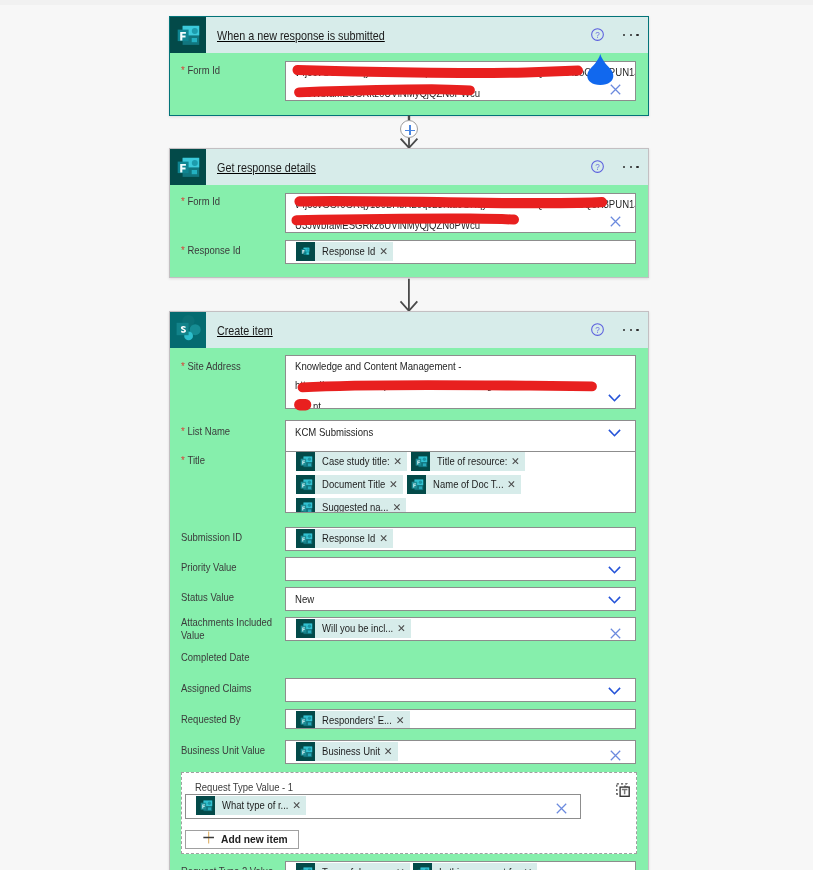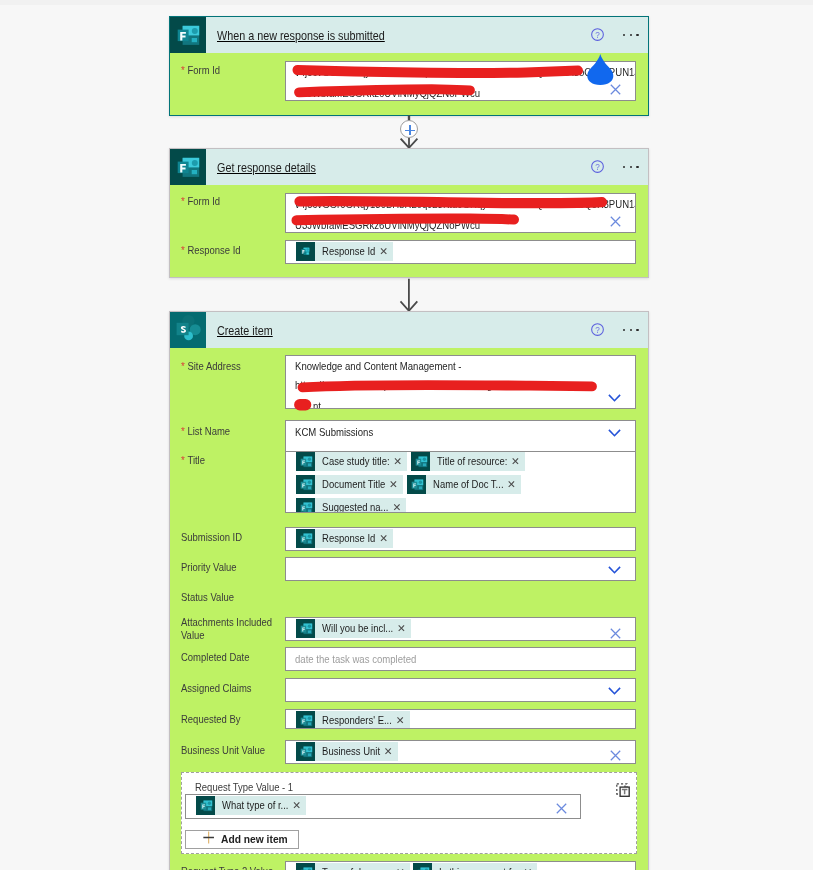--- a/index.html
+++ b/index.html
@@ -18,21 +18,21 @@
   .cardhead{position:relative;height:36px;background:#d7ecea;display:flex;align-items:center;}
   .iconsq{width:36px;height:36px;flex:0 0 36px;display:flex;align-items:center;justify-content:center;}
   .iconsq.forms{background:#034a49;}
   .iconsq.spo{background:#046b70;}
   .cardtitle{font-size:12.4px;color:#1b1b1b;margin-left:10.5px;position:relative;top:1.3px;
              transform:scaleX(.87);transform-origin:left center;}
   .headactions{position:absolute;right:9px;top:0;height:36px;display:flex;align-items:center;}
   .helpico{display:block;line-height:0;margin-right:18.8px;margin-top:-1.5px;}
   .dots{display:flex;gap:4.4px;align-items:center;padding:6px 0;}
   .dots i{width:2.3px;height:2.3px;border-radius:50%;background:#2b2b2b;display:block;}
-  .cardbody{position:relative;background:#bef264;}
+  .cardbody{position:relative;background:#86efac;}
 
   
   .lbl{position:absolute;left:11px;font-size:10.9px;color:#3b3b3b;line-height:13.5px;width:120px;
        transform:scaleX(.87);transform-origin:left top;}
   .lbl .req{color:#d8453c;font-size:11.3px;margin-right:3px;}
   .fld{position:absolute;left:115.3px;width:351.2px;box-sizing:border-box;overflow:hidden;
        border:1px solid #8d8d8d;background:#fff;}
   .ftxt{position:absolute;left:9px;font-size:11px;color:#252525;line-height:14px;
         transform:scaleX(.87);transform-origin:left top;}
   .fph{color:#9d9d9d;}
@@ -339,20 +339,26 @@
 
       <div class="lbl" style="top:212.7px;"><span>Priority Value</span></div>
       <div class="fld" style="top:209px;height:24px;">
         <div class="ftxt" style="top:3.7px;"></div>
         <span class="chev" style="top:8px;"><svg width="13" height="8" viewBox="0 0 13 8">
               <path d="M0.9 0.9 L6.5 6.7 L12.1 0.9" fill="none" stroke="#2553d8" stroke-width="1.6" stroke-linecap="butt"></path>
             </svg></span>
       </div>
 
       <div class="lbl" style="top:242.7px;"><span>Status Value</span></div>
+      <div class="fld" style="top:239px;height:24px;">
+        <div class="ftxt" style="top:3.7px;">New</div>
+        <span class="chev" style="top:8px;"><svg width="13" height="8" viewBox="0 0 13 8">
+              <path d="M0.9 0.9 L6.5 6.7 L12.1 0.9" fill="none" stroke="#2553d8" stroke-width="1.6" stroke-linecap="butt"></path>
+            </svg></span>
+      </div>
 
       <div class="lbl" style="top:267.7px;"><span>Attachments Included Value</span></div>
       <div class="fld" style="top:269px;height:24px;">
         <div class="tokwrap">
           <span class="tok">
               <span class="tico">
                 <svg width="19" height="19" viewBox="0 0 19 19">
                   <rect x="7.5" y="4.5" width="8.7" height="10.6" fill="#11737c"></rect>
                   <rect x="7.5" y="4.5" width="8.7" height="5.6" fill="#32c2d2"></rect>
                   <circle cx="13.4" cy="7.3" r="1.7" fill="#1a95a4"></circle>
@@ -364,23 +370,20 @@
               <span class="tlbl" style="margin-right: -11.7px;">Will you be incl...</span>
               <span class="tx">✕</span>
             </span>
         </div>
       </div>
       <span class="clrx" style="left:440px;top:279.5px;"><svg width="11" height="11" viewBox="0 0 11 11">
             <path d="M0.8 0.8 L10.2 10.2 M10.2 0.8 L0.8 10.2" fill="none" stroke="#6b8ade" stroke-width="1.25"></path>
           </svg></span>
 
       <div class="lbl" style="top:302.7px;"><span>Completed Date</span></div>
-      <div class="fld" style="top:299px;height:24px;">
-        <div class="ftxt fph" style="top:3.7px;">date the task was completed</div>
-      </div>
 
       <div class="lbl" style="top:333.7px;"><span>Assigned Claims</span></div>
       <div class="fld" style="top:330px;height:24px;">
         <div class="ftxt" style="top:3.7px;"></div>
         <span class="chev" style="top:8px;"><svg width="13" height="8" viewBox="0 0 13 8">
               <path d="M0.9 0.9 L6.5 6.7 L12.1 0.9" fill="none" stroke="#2553d8" stroke-width="1.6" stroke-linecap="butt"></path>
             </svg></span>
       </div>
 
       <div class="lbl" style="top:364.7px;"><span>Requested By</span></div>

